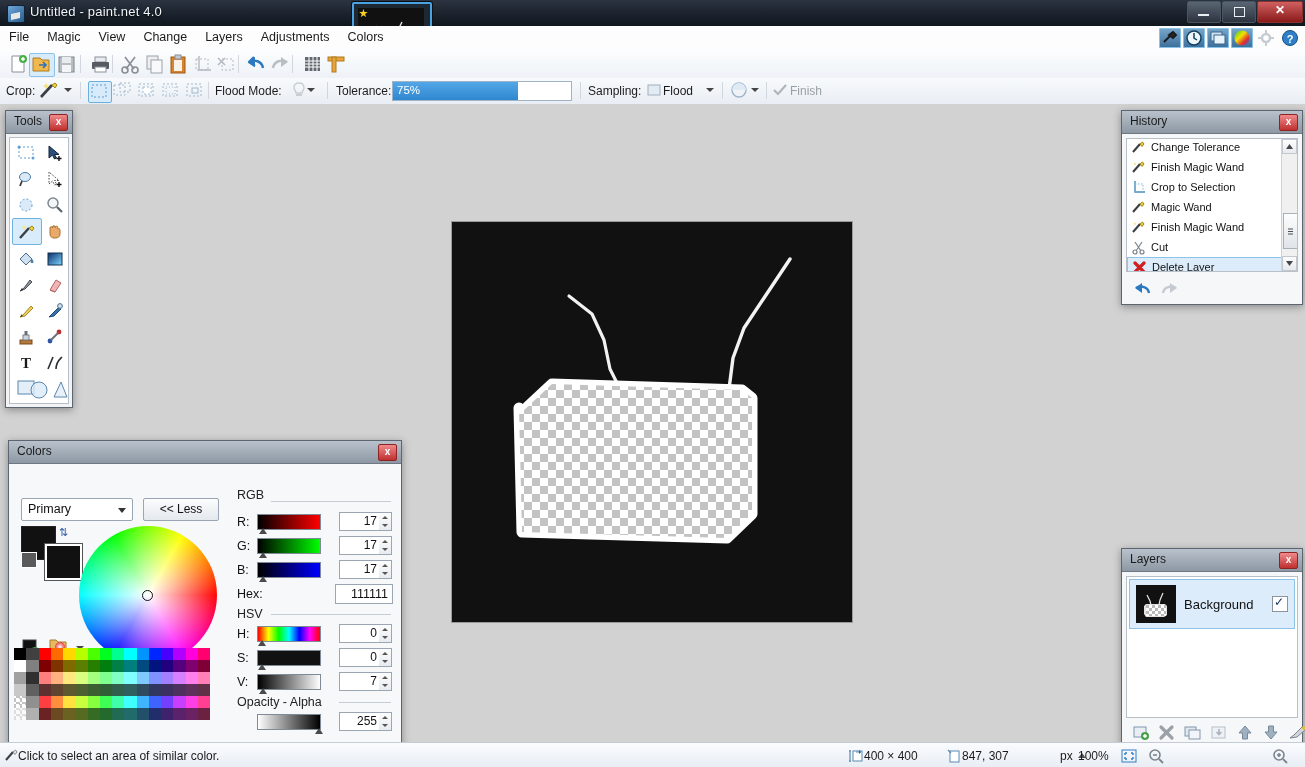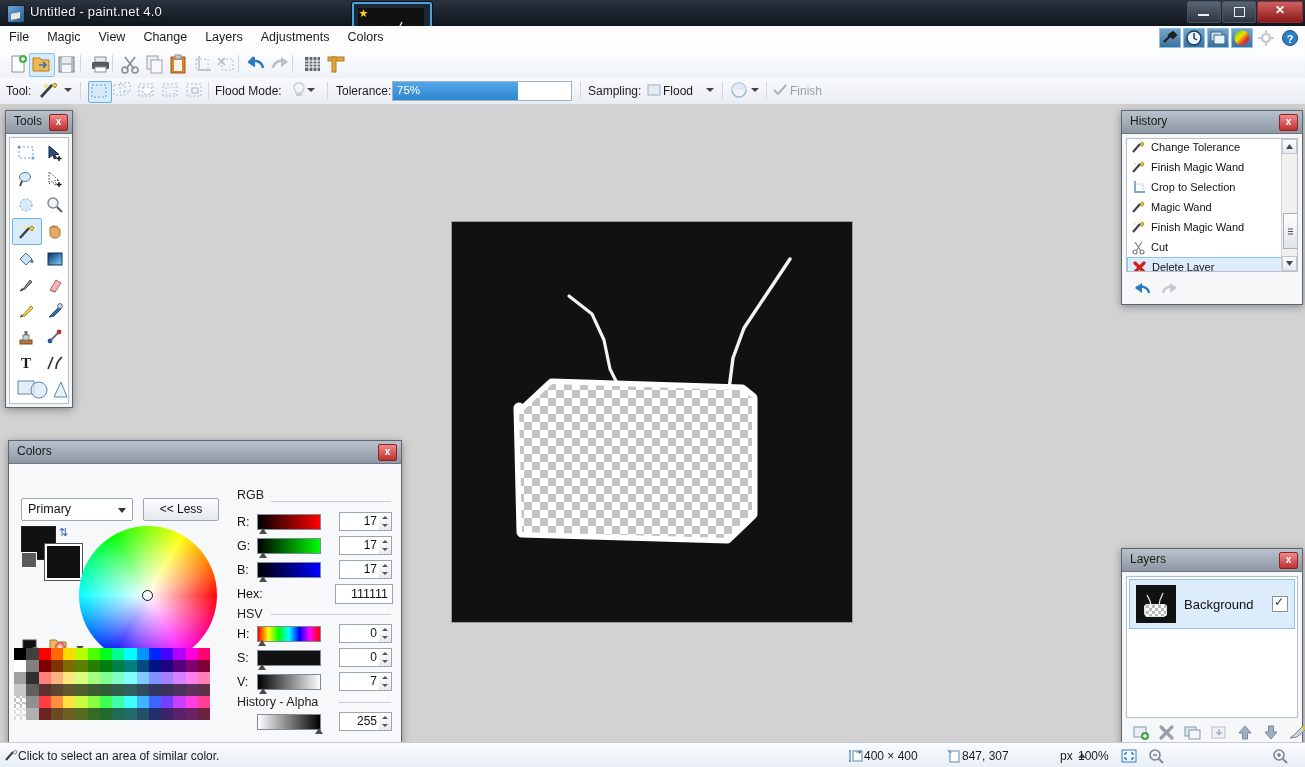--- a/index.html
+++ b/index.html
@@ -387,21 +387,21 @@
     </div>
     <div class="tbtn" style="left:324px">
       <svg width="24" height="22">
           <rect x="4" y="4" width="16" height="4" fill="#e8a33d" stroke="#b07c1e"></rect>
           <rect x="8" y="4" width="4" height="15" fill="#e8a33d" stroke="#b07c1e"></rect>
         </svg>
     </div>
   </div>
 
   <div class="toolbar2">
-    <div class="t2label" style="left:6px">Tool:</div>
+    <div class="t2label" style="left:6px">Crop:</div>
     <div class="tbtn" style="left:38px;top:2px">
       <svg width="22" height="20">
           <path d="M3 17 L14 5" stroke="#3a3f45" stroke-width="2.6"></path>
           <path d="M14 5 L17 3 L19 5 L17 8 Z" fill="#f0d040" stroke="#a0860f"></path>
           <path d="M8 3 l1 2 l2 1 l-2 1 l-1 2 l-1 -2 l-2 -1 l2 -1 Z" fill="#f5e26a"></path>
         </svg>
     </div>
     <div class="dd-arrow" style="left:64px"></div>
     <div class="sep" style="left:80px;top:4px;height:17px"></div>
 
@@ -933,21 +933,21 @@
       <div class="spin" style="left:370px;top:184px"></div>
 
       <div class="chlabel" style="left:228px;top:211px">V:</div>
       <div class="slider" style="left:248px;top:210px;background:linear-gradient(to right,#000,#fff);"></div>
       <div class="sthumb" style="left:250px;top:224px"></div>
       <div class="numbox" style="left:330px;top:208px">
           <span>7</span>
         </div>
       <div class="spin" style="left:370px;top:208px"></div>
 
-      <div class="grp-label" style="left:228px;top:231px">History - Alpha</div>
+      <div class="grp-label" style="left:228px;top:231px">Opacity - Alpha</div>
       <div class="grp-rule" style="left:330px;top:238px;width:52px"></div>
       <div class="slider" style="left:248px;top:250px;background:linear-gradient(to right,#fff,#000);"></div>
       <div class="sthumb" style="left:306px;top:264px"></div>
       <div class="numbox" style="left:330px;top:248px">
           <span>255</span>
         </div>
       <div class="spin" style="left:370px;top:248px"></div>
     </div>
   </div>
 

